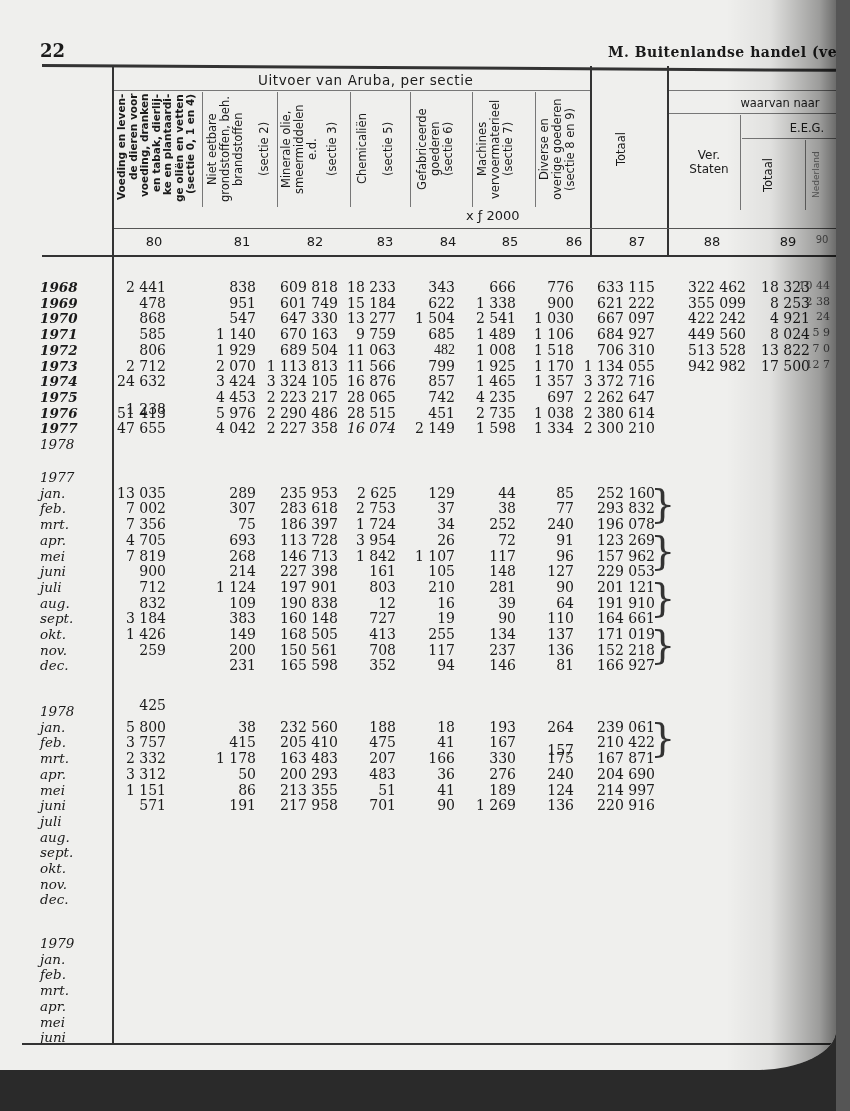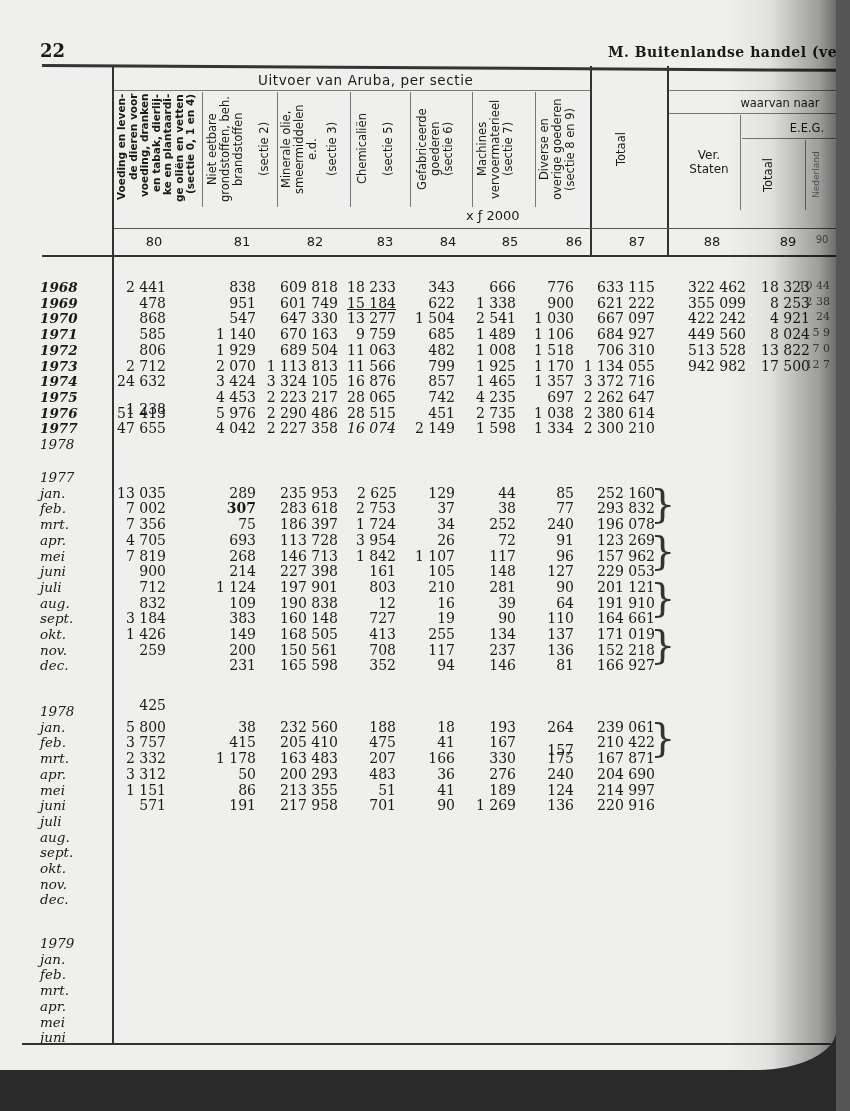--- a/index.html
+++ b/index.html
@@ -120,21 +120,21 @@
       <div class="cell" style="top: 279px; right: 320px;">666</div>
       <div class="cell" style="top: 279px; right: 262px;">776</div>
       <div class="cell" style="top: 279px; right: 181px;">633 115</div>
       <div class="cell" style="top: 279px; right: 90px;">322 462</div>
       <div class="cell" style="top: 279px; right: 26px;">18 323</div>
       <div class="cell" style="top: 279px; right: 6px; font-size: 11px; color: rgb(85, 85, 85);">10 44</div>
       <div class="rowlabel bold" style="top: 294.7px;">1969</div>
       <div class="cell" style="top: 294.7px; right: 670px;">478</div>
       <div class="cell" style="top: 294.7px; right: 580px;">951</div>
       <div class="cell" style="top: 294.7px; right: 498px;">601 749</div>
-      <div class="cell" style="top: 294.7px; right: 440px; text-decoration: underline;">15 184</div>
+      <div class="cell" style="top: 294.7px; right: 440px;">15 184</div>
       <div class="cell" style="top: 294.7px; right: 381px;">622</div>
       <div class="cell" style="top: 294.7px; right: 320px;">1 338</div>
       <div class="cell" style="top: 294.7px; right: 262px;">900</div>
       <div class="cell" style="top: 294.7px; right: 181px;">621 222</div>
       <div class="cell" style="top: 294.7px; right: 90px;">355 099</div>
       <div class="cell" style="top: 294.7px; right: 26px;">8 253</div>
       <div class="cell" style="top: 294.7px; right: 6px; font-size: 11px; color: rgb(85, 85, 85);">2 38</div>
       <div class="rowlabel bold" style="top: 310.4px;">1970</div>
       <div class="cell" style="top: 310.4px; right: 670px;">868</div>
       <div class="cell" style="top: 310.4px; right: 580px;">547</div>
@@ -157,21 +157,21 @@
       <div class="cell" style="top: 326.1px; right: 262px;">1 106</div>
       <div class="cell" style="top: 326.1px; right: 181px;">684 927</div>
       <div class="cell" style="top: 326.1px; right: 90px;">449 560</div>
       <div class="cell" style="top: 326.1px; right: 26px;">8 024</div>
       <div class="cell" style="top: 326.1px; right: 6px; font-size: 11px; color: rgb(85, 85, 85);">5 9</div>
       <div class="rowlabel bold" style="top: 341.8px;">1972</div>
       <div class="cell" style="top: 341.8px; right: 670px;">806</div>
       <div class="cell" style="top: 341.8px; right: 580px;">1 929</div>
       <div class="cell" style="top: 341.8px; right: 498px;">689 504</div>
       <div class="cell" style="top: 341.8px; right: 440px;">11 063</div>
-      <div class="cell" style="top: 341.8px; right: 381px;">482</div>
+      <div class="cell" style="top: 341.8px; right: 381px; font-family: Liberation Serif, serif;">482</div>
       <div class="cell" style="top: 341.8px; right: 320px;">1 008</div>
       <div class="cell" style="top: 341.8px; right: 262px;">1 518</div>
       <div class="cell" style="top: 341.8px; right: 181px;">706 310</div>
       <div class="cell" style="top: 341.8px; right: 90px;">513 528</div>
       <div class="cell" style="top: 341.8px; right: 26px;">13 822</div>
       <div class="cell" style="top: 341.8px; right: 6px; font-size: 11px; color: rgb(85, 85, 85);">7 0</div>
       <div class="rowlabel bold" style="top: 357.5px;">1973</div>
       <div class="cell" style="top: 357.5px; right: 670px;">2 712</div>
       <div class="cell" style="top: 357.5px; right: 580px;">2 070</div>
       <div class="cell" style="top: 357.5px; right: 498px;">1 113 813</div>
@@ -248,21 +248,21 @@
       <div class="cell" style="top: 484.7px; right: 670px;">13 035</div>
       <div class="cell" style="top: 484.7px; right: 580px;">289</div>
       <div class="cell" style="top: 484.7px; right: 498px;">235 953</div>
       <div class="cell" style="top: 484.7px; right: 439px; margin-left: 32px;">2 625</div>
       <div class="cell" style="top: 484.7px; right: 381px;">129</div>
       <div class="cell" style="top: 484.7px; right: 320px;">44</div>
       <div class="cell" style="top: 484.7px; right: 262px;">85</div>
       <div class="cell" style="top: 484.7px; right: 181px;">252 160</div>
       <div class="rowlabel" style="top: 500.4px;">feb.</div>
       <div class="cell" style="top: 500.4px; right: 670px;">7 002</div>
-      <div class="cell" style="top: 500.4px; right: 580px; font-weight: bold;">307</div>
+      <div class="cell" style="top: 500.4px; right: 580px;">307</div>
       <div class="cell" style="top: 500.4px; right: 498px;">283 618</div>
       <div class="cell" style="top: 500.4px; right: 440px;">2 753</div>
       <div class="cell" style="top: 500.4px; right: 381px;">37</div>
       <div class="cell" style="top: 500.4px; right: 320px;">38</div>
       <div class="cell" style="top: 500.4px; right: 262px;">77</div>
       <div class="cell" style="top: 500.4px; right: 181px;">293 832</div>
       <div class="rowlabel" style="top: 516.1px;">mrt.</div>
       <div class="cell" style="top: 516.1px; right: 670px;">7 356</div>
       <div class="cell" style="top: 516.1px; right: 580px;">75</div>
       <div class="cell" style="top: 516.1px; right: 498px;">186 397</div>

